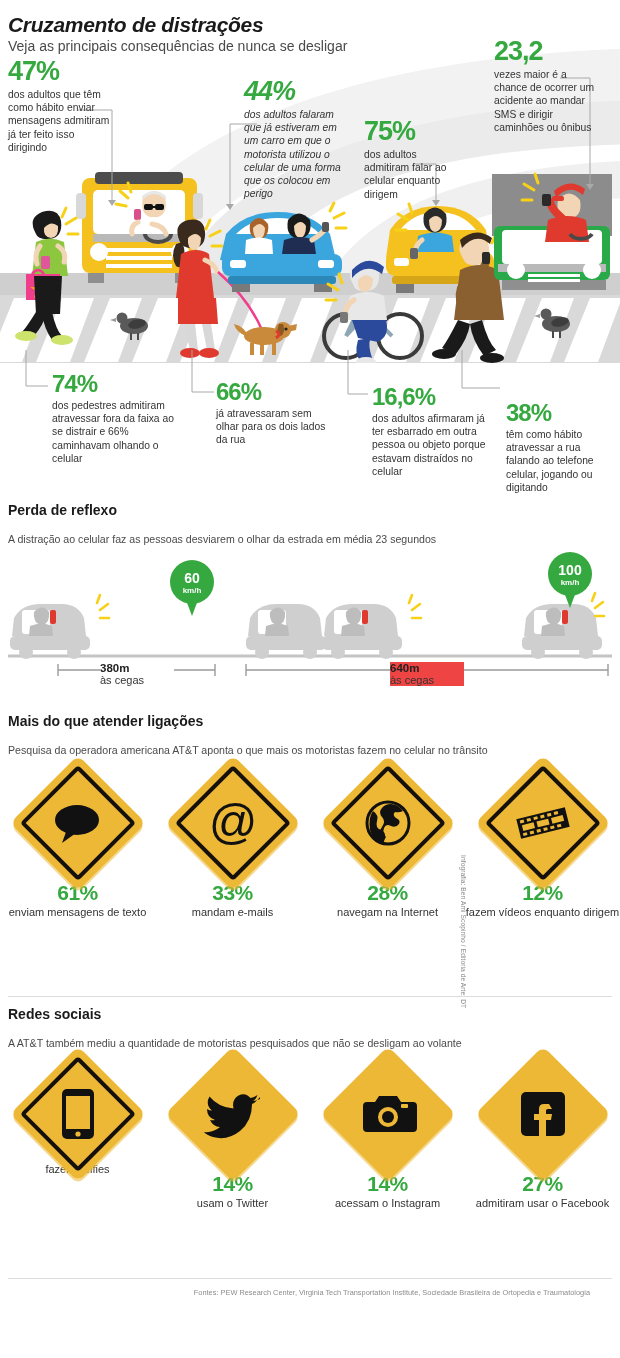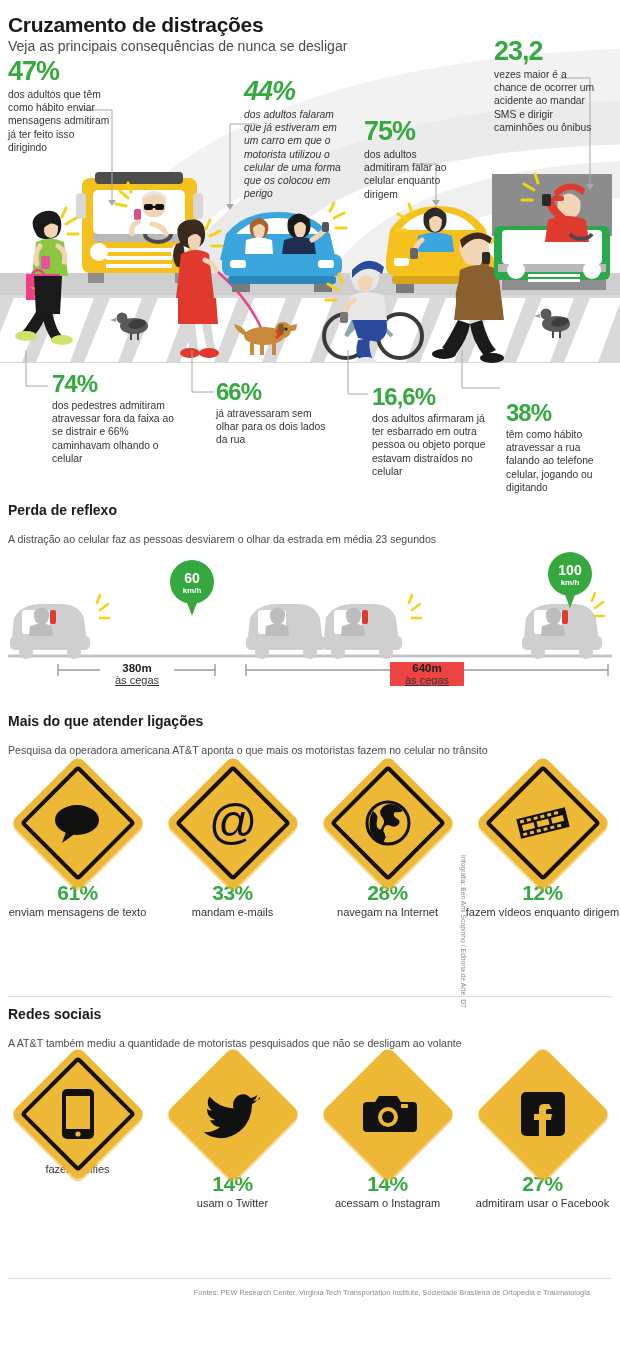--- a/index.html
+++ b/index.html
@@ -8,21 +8,21 @@
     background: #ffffff;
     font-family: "Liberation Sans", sans-serif;
     overflow: hidden;
   }
   .page { position: relative; width: 620px; height: 1358px; background: #fff; }
 
   
   .header { position: absolute; left: 8px; top: 14px; width: 604px; }
   .title {
     font-size: 21px; font-weight: bold; color: #1a1a1a;
-    letter-spacing: -0.3px; line-height: 1.05;
+    letter-spacing: -0.3px; line-height: 1.05; font-style: italic;
   }
   .subtitle {
     font-size: 14px; color: #4a4a4a; margin-top: 2px; line-height: 1.2;
   }
 
   
   .scene { position: absolute; left: 0; top: 48px; width: 620px; height: 315px; overflow: hidden; }
 
   
   .callout { position: absolute; }
@@ -45,23 +45,23 @@
     position: absolute; width: 44px; height: 44px; border-radius: 50%;
     background: #35a93f; color: #fff; text-align: center;
   }
   .speedbub .v { font-size: 14px; font-weight: bold; line-height: 1; padding-top: 11px; }
   .speedbub .u { font-size: 8px; font-weight: bold; line-height: 1; margin-top: 2px; }
   .bubtail {
     position: absolute; width: 0; height: 0;
     border-left: 6px solid transparent; border-right: 6px solid transparent;
     border-top: 16px solid #35a93f;
   }
-  .distlabel { position: absolute; text-align: center; }
+  .distlabel { position: absolute; text-align: left; }
   .distlabel .d { font-size: 11.5px; font-weight: bold; color: #222; }
-  .distlabel .s { font-size: 11px; color: #333; text-decoration: underline; }
+  .distlabel .s { font-size: 11px; color: #333; }
 
   
   .signrow { position: absolute; width: 620px; display: flex; }
   .signcell { flex: 1; text-align: center; }
   .diamond {
     width: 96px; height: 96px; margin: 0 auto;
     background: #edb836; transform: rotate(45deg);
     border-radius: 8px; position: relative;
     box-shadow: 2px 2px 0 rgba(237,184,54,0.55);
   }

